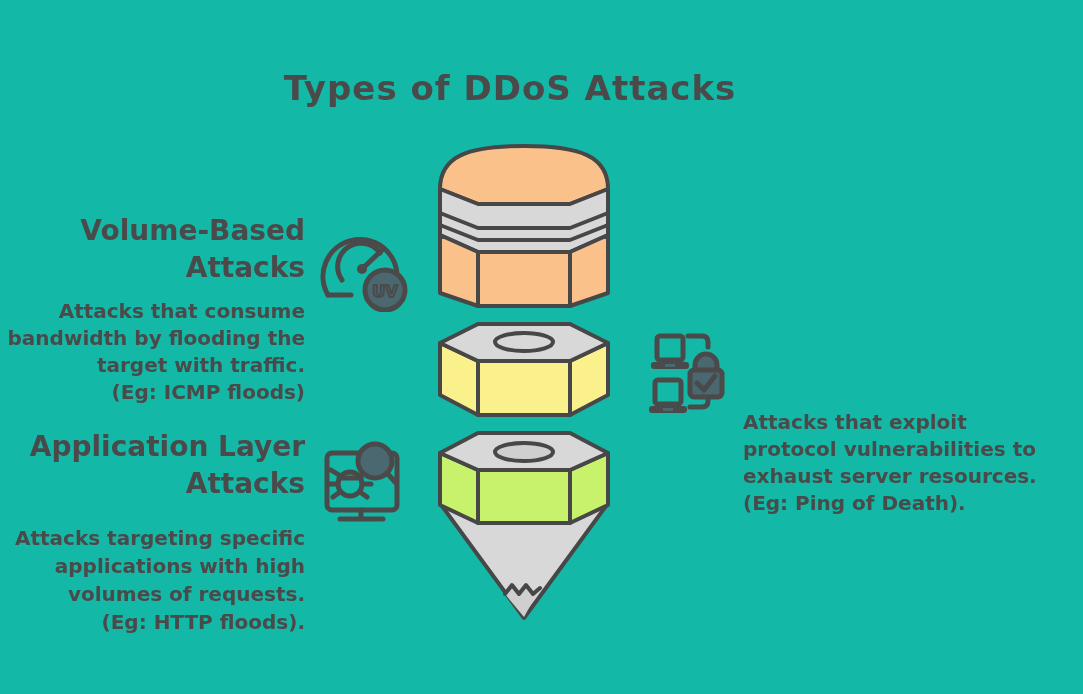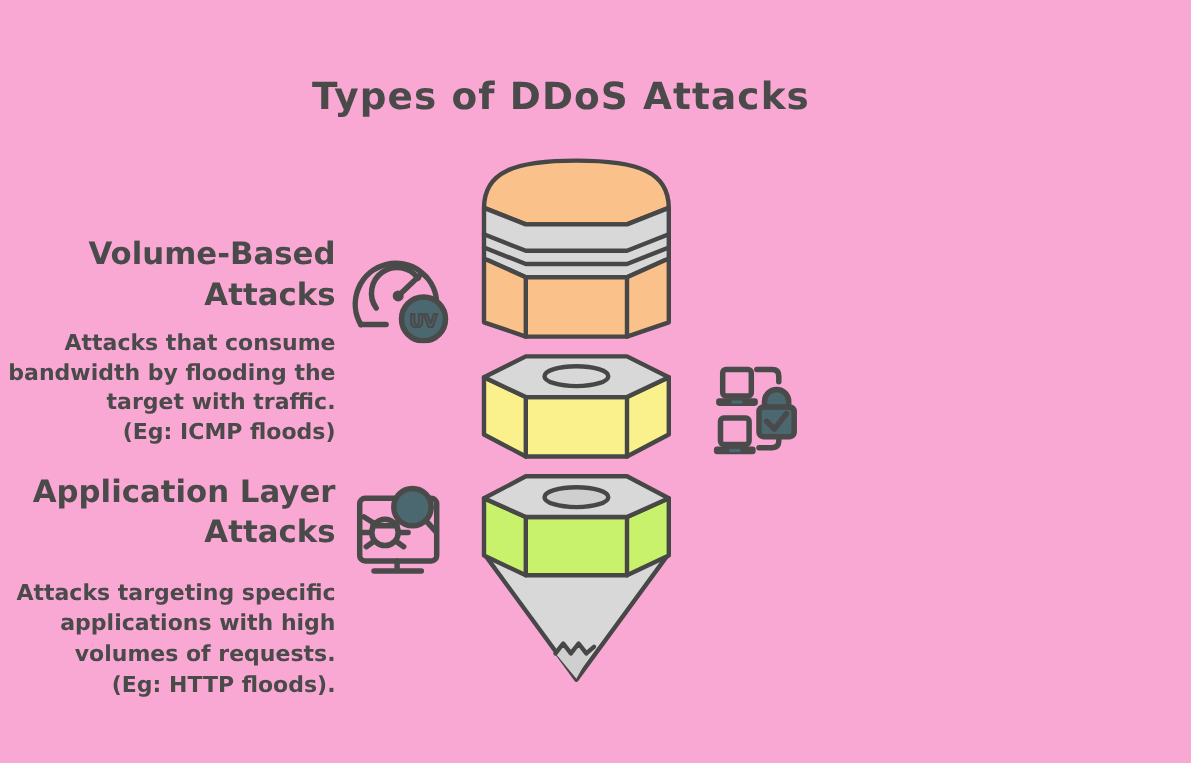--- a/index.html
+++ b/index.html
@@ -1,18 +1,18 @@
 <!DOCTYPE html>
 <html><head>
 <meta charset="utf-8">
 <style>
   html,body{margin:0;padding:0;background:#4B6770;}
   #canvas{
     position:relative;width:1083px;height:694px;overflow:hidden;
-    background:#f9a8d4;color:#4A4A4A;
+    background:#14b8a6;color:#4A4A4A;
     font-family:"DejaVu Sans", sans-serif;
   }
   .abs{position:absolute;}
   .title{
     top:68px;left:0;width:1020px;text-align:center;
     font-size:34px;font-weight:bold;letter-spacing:1px;
   }
   .heading{font-weight:bold;font-size:28px;line-height:37px;white-space:pre-line;}
   .desc{font-weight:bold;font-size:20px;line-height:27px;white-space:pre-line;}
   .right-align{text-align:right;}
@@ -91,20 +91,24 @@
       <rect x="10" y="54" width="26" height="24" rx="3"></rect>
       <rect stroke="none" x="4" y="80" width="38" height="7" rx="3" fill="#4A4A4A"></rect>
       <rect stroke="none" x="18" y="82" width="10" height="3" fill="#4B6770"></rect>
       <path fill="none" d="M43,10 L57,10 Q63,10 63,16 L63,21"></path>
       <path fill="none" d="M63,71 L63,75 Q63,81 57,81 L45,81"></path>
       <path d="M50,45 L50,39 A11,11 0 0 1 72,39 L72,45" fill="#4B6770"></path>
       <rect x="45" y="44" width="32" height="27" rx="4" fill="#4B6770"></rect>
       <path fill="none" d="M52,57 L59,64 L70,50"></path>
     </g>
   </svg>
+  <div class="abs desc d-protocol">Attacks that exploit
+protocol vulnerabilities to
+exhaust server resources.
+(Eg: Ping of Death).</div>
 
   <div class="abs heading right-align h-app">Application Layer
 Attacks</div>
   <div class="abs desc right-align d-app">Attacks targeting specific
 applications with high
 volumes of requests.
 (Eg: HTTP floods).</div>
   <svg class="abs icon-svg" style="left:318px;top:438px;" width="96" height="96" viewBox="0 0 96 96">
     <g class="stroke-g" stroke="#4A4A4A">
       <rect x="9" y="15" width="70" height="57" rx="5"></rect>

